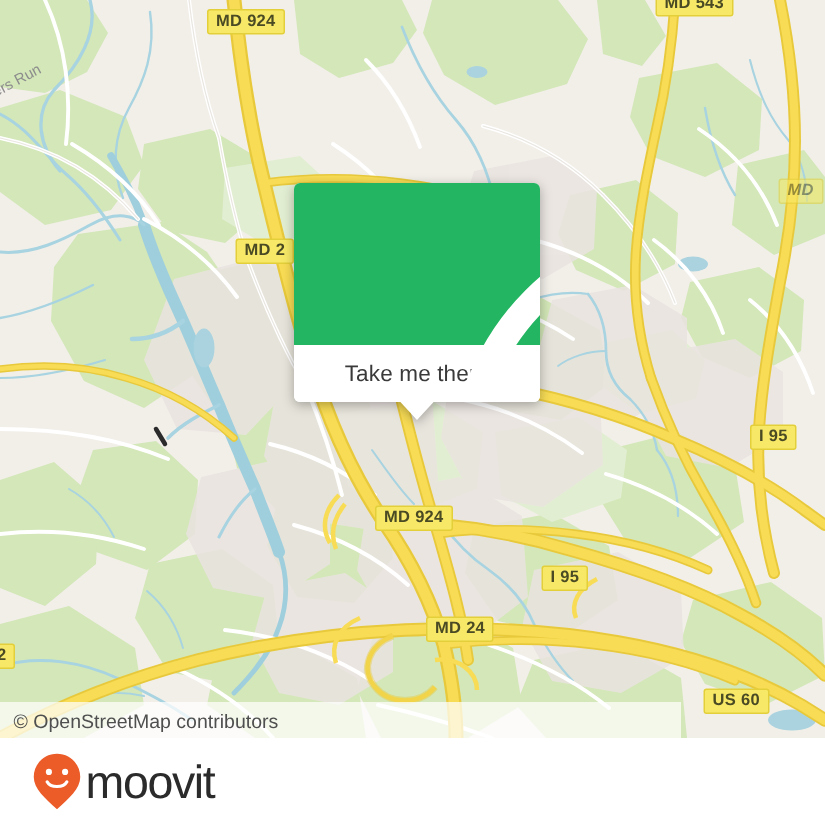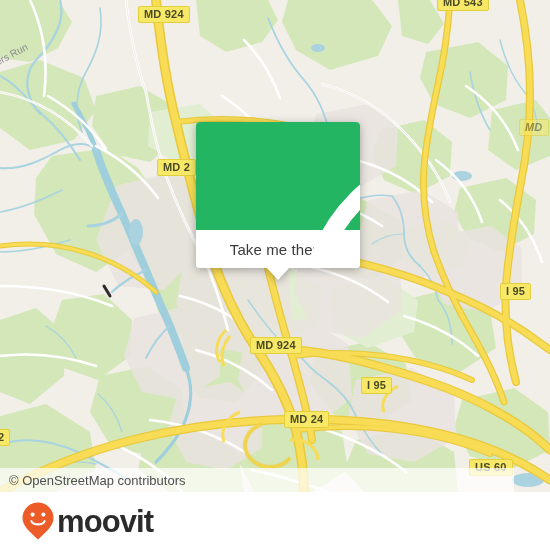--- a/index.html
+++ b/index.html
@@ -111,21 +111,21 @@
     border-left: 12px solid transparent;
     border-right: 12px solid transparent;
     border-top: 13px solid #ffffff;
   }
 
   
   #attribution {
     position: absolute;
     left: 0;
     top: 468px;
-    width: 514px;
+    width: 454px;
     height: 24px;
     background: rgba(255,255,255,.72);
     display: flex;
     align-items: center;
   }
   #attribution .txt {
     color: #4f4f4f;
     font-family: "Liberation Sans", sans-serif;
     font-size: 13px;
     padding-left: 9px;
@@ -154,21 +154,21 @@
   }
   #brand {
     display: flex;
     align-items: center;
     gap: 2px;
   }
   #brand-word {
     color: #2b2b2b;
     font-family: "Liberation Sans", sans-serif;
     font-size: 31px;
-    font-weight: bold;
+    font-weight: normal;
     letter-spacing: -.9px;
     line-height: 31px;
   }
 </style>
 </head>
 <body>
 
 <div id="screen">
 
   <div id="map">

